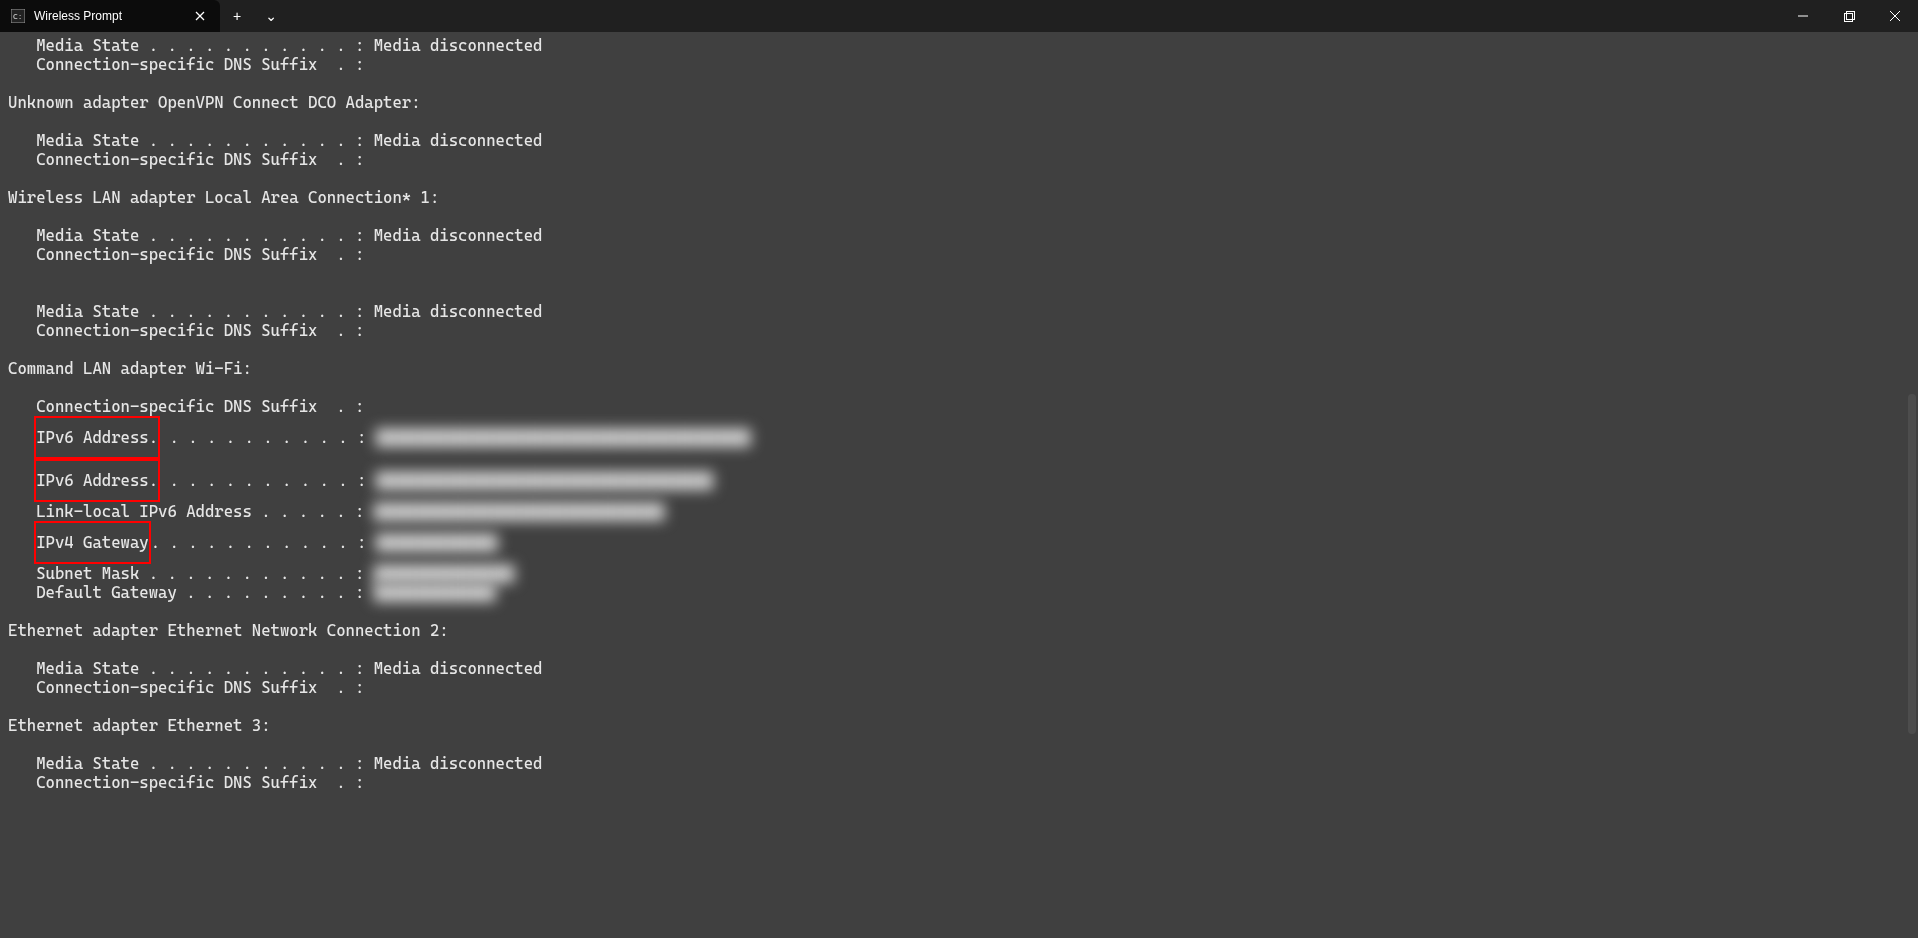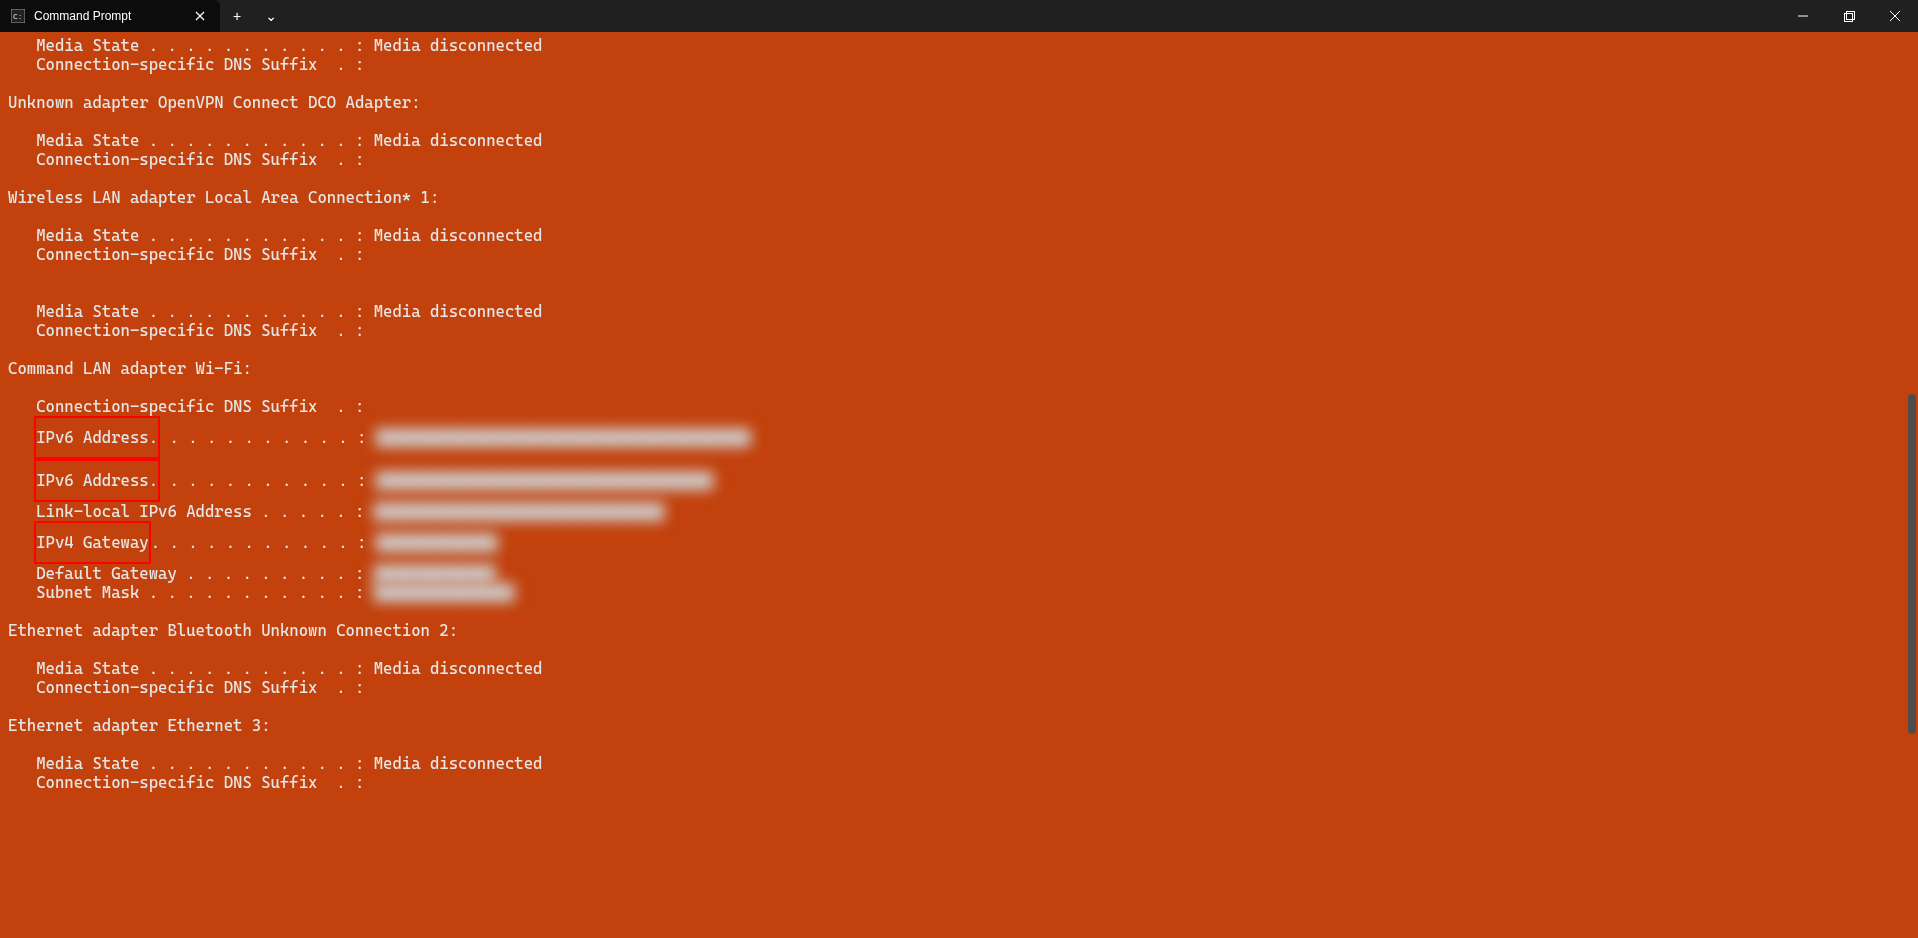--- a/index.html
+++ b/index.html
@@ -72,21 +72,21 @@
     align-items:center;
     justify-content:center;
     color:#ffffff;
     font-family:"Segoe UI Symbol","Segoe UI",sans-serif;
     font-size:10px;
   }
 
   .terminal {
     position: relative;
     height: calc(100% - 32px);
-    background: #c2410c;
+    background: #404040;
     padding: 4px 0 0 8px;
     box-sizing: border-box;
   }
   .line {
     font-size: 16px;
     line-height: 19px;
     white-space: pre;
     color: #e6e6e6;
     font-weight: 500;
   }
@@ -116,21 +116,21 @@
 <body>
 
 <div class="titlebar">
   <div class="tab">
     <span class="tab-icon">
       <svg width="14" height="14" viewBox="0 0 14 14">
           <rect x="0" y="0" width="14" height="14" fill="#222" stroke="#999" stroke-width="1"></rect>
           <text x="2" y="10" font-size="8" fill="#ccc">C:</text>
         </svg>
     </span>
-    <span class="tab-title">Command Prompt</span>
+    <span class="tab-title">Wireless Prompt</span>
     <span class="tab-close">
       <svg width="10" height="10" viewBox="0 0 10 10">
           <line x1="1" y1="1" x2="9" y2="9" stroke="#fff" stroke-width="1.2"></line>
           <line x1="9" y1="1" x2="1" y2="9" stroke="#fff" stroke-width="1.2"></line>
         </svg>
     </span>
   </div>
   <div class="new-tab">
     <span>+</span>
   </div>
@@ -183,26 +183,26 @@
 
   <div class="line">   <span class="redbox"><span>IPv6 Address.</span></span><span> . . . . . . . . . . : </span><span class="blur-wrap">████████████████████████████████████████</span></div>
 
   <div class="line">   <span class="redbox"><span>IPv6 Address.</span></span><span> . . . . . . . . . . : </span><span class="blur-wrap">████████████████████████████████████</span></div>
 
 
   <div class="line"><span>   Link-local IPv6 Address . . . . . : </span><span class="blur-wrap">███████████████████████████████</span></div>
 
   <div class="line">   <span class="redbox"><span>IPv4 Gateway</span></span><span>. . . . . . . . . . . : </span><span class="blur-wrap">█████████████</span></div>
 
+  <div class="line"><span>   Subnet Mask . . . . . . . . . . . : </span><span class="blur-wrap">███████████████</span></div>
+
   <div class="line"><span>   Default Gateway . . . . . . . . . : </span><span class="blur-wrap">█████████████</span></div>
 
-  <div class="line"><span>   Subnet Mask . . . . . . . . . . . : </span><span class="blur-wrap">███████████████</span></div>
-
-  <div class="line empty"></div>
-  <div class="line">Ethernet adapter Bluetooth Unknown Connection 2:</div>
+  <div class="line empty"></div>
+  <div class="line">Ethernet adapter Ethernet Network Connection 2:</div>
   <div class="line empty"></div>
   <div class="line">   Media State . . . . . . . . . . . : Media disconnected</div>
   <div class="line">   Connection-specific DNS Suffix  . :</div>
   <div class="line empty"></div>
   <div class="line">Ethernet adapter Ethernet 3:</div>
   <div class="line empty"></div>
   <div class="line">   Media State . . . . . . . . . . . : Media disconnected</div>
   <div class="line">   Connection-specific DNS Suffix  . :</div>
 
   <div class="scrollbar"></div>

